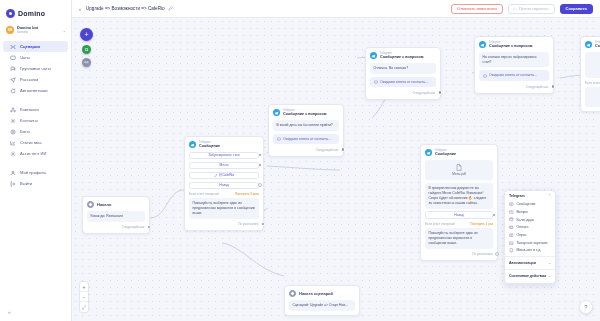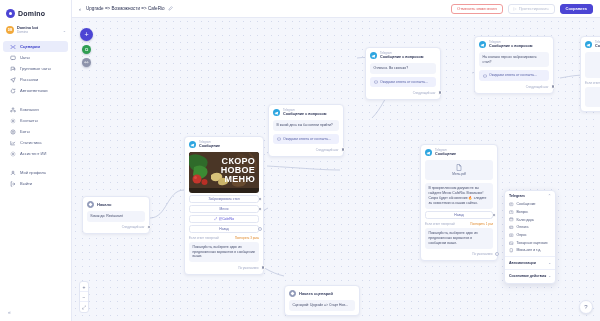--- a/index.html
+++ b/index.html
@@ -375,39 +375,20 @@
             <svg viewBox="0 0 16 16" fill="#fff">
                 <path d="M14 2.5L1.8 7.2c-.6.2-.6.6 0 .8l3 1 1.2 3.6c.2.5.4.5.8.1l1.7-1.6 3.1 2.3c.5.3.9.1 1-.5L15 3.2c.1-.6-.3-.9-1-.7z"></path>
               </svg>
           </span>
           <span class="node-titles">
             <span class="node-sub" style="display:block">Telegram</span>
             <span class="node-title" style="display:block">Сообщение</span>
           </span>
         </div>
 
-        <div class="img-card">
-          <svg class="veg" viewBox="0 0 140 72" preserveAspectRatio="none">
-            <rect width="140" height="72" fill="#3a2b1e"></rect>
-            <rect y="0" width="140" height="72" fill="#4a3626"></rect>
-            <g>
-              <path d="M0 8 Q14 0 30 10 Q42 18 34 30 Q22 42 8 36 Q-4 28 0 8z" fill="#2f6b2a"></path>
-              <path d="M10 30 Q24 22 36 34 Q40 46 28 52 Q14 56 8 46z" fill="#3c8a33"></path>
-              <circle cx="16" cy="54" r="9" fill="#c5352c"></circle>
-              <circle cx="13" cy="51" r="3" fill="#e05a4c" opacity=".6"></circle>
-              <circle cx="31" cy="60" r="6" fill="#b82f26"></circle>
-              <path d="M44 46 q10 -8 20 -2 q6 6 -2 12 q-12 6 -18 -2z" fill="#d8c27a"></path>
-              <path d="M60 54 q10 -6 18 2 q2 8 -8 10 q-12 2 -12 -6z" fill="#cbb46a"></path>
-              <path d="M98 2 q18 4 26 18 q6 14 -6 20 q-16 6 -24 -8 q-6 -16 4 -30z" fill="#5a3f2a" opacity=".55"></path>
-              <path d="M86 56 q14 -6 26 0 q6 6 -4 12 q-18 4 -22 -4z" fill="#7d5a36" opacity=".6"></path>
-              <path d="M120 2 q12 10 14 24 q0 12 -10 14" stroke="#6b4a30" stroke-width="4" fill="none" opacity=".5"></path>
-            </g>
-          </svg>
-          <div class="cap">СКОРО<br>НОВОЕ<br>МЕНЮ</div>
-        </div>
 
         <div class="pill-btn">
           <span>Забронировать стол</span>
           <span class="dot"></span>
         </div>
         <div class="pill-btn">
           <span>Меню</span>
           <span class="dot"></span>
         </div>
         <div class="pill-btn">

